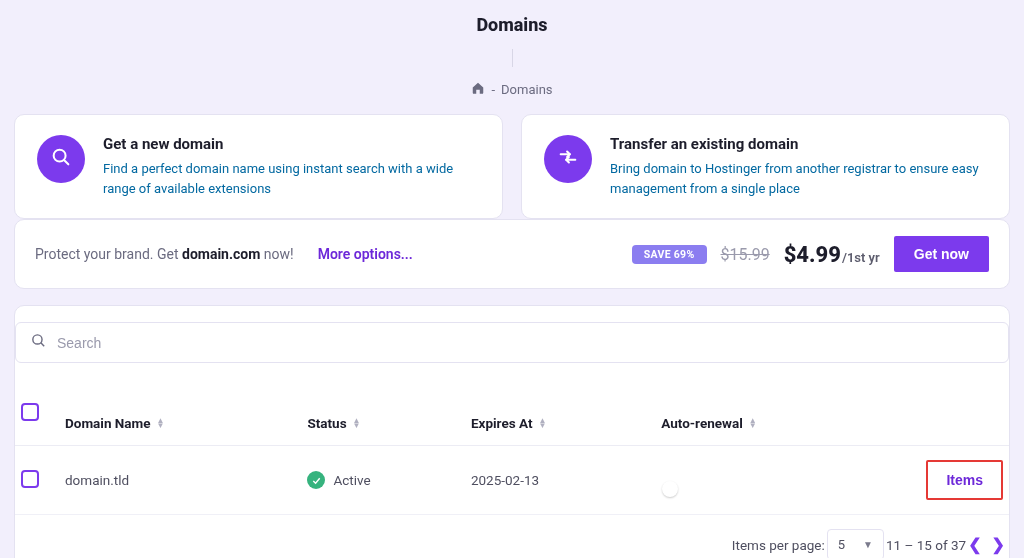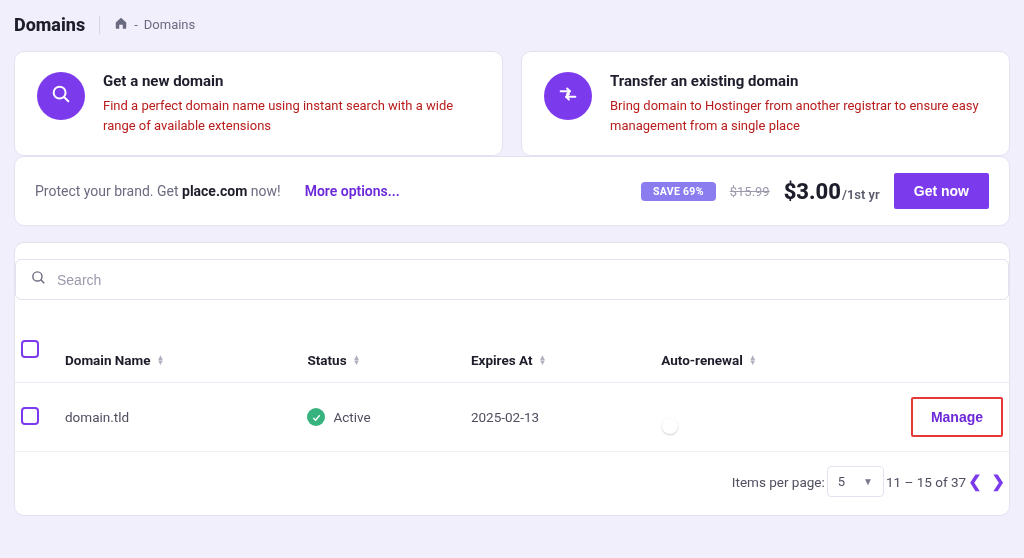--- a/index.html
+++ b/index.html
@@ -5,52 +5,52 @@
   * { box-sizing: border-box; margin: 0; padding: 0; }
   body {
     font-family: -apple-system, BlinkMacSystemFont, "Segoe UI", Roboto, Helvetica, Arial, sans-serif;
     background: #f2effc;
     color: #2f2f3a;
     width: 1024px;
     height: 558px;
     overflow: hidden;
     padding: 14px;
   }
-  .header { display:flex; align-items:center; gap:14px; margin-bottom:16px; }
+  .header { display:flex; align-items:center; gap:14px; margin-bottom:16px;flex-direction:column; }
   .header h1 { font-size:18px; font-weight:800; color:#1d1d2b; }
   .divider { width:1px; height:18px; background:#d8d6e6; }
   .breadcrumb { display:flex; align-items:center; gap:6px; font-size:13px; color:#6b6b80; }
   .breadcrumb svg { width:14px; height:14px; fill:#6b6b80; }
 
   .cards-row { display:flex; gap:18px; }
   .card {
     flex:1; background:#fff; border:1px solid #e4e2f1; border-radius:10px;
     padding:20px 22px; display:flex; gap:18px; align-items:flex-start;
     cursor:pointer;
   }
   .card .circle {
     width:48px; height:48px; border-radius:50%; background:#7c3aed;
     display:flex; align-items:center; justify-content:center; flex-shrink:0;
   }
   .card .circle svg { width:22px; height:22px; stroke:#fff; fill:none; stroke-width:2.2; stroke-linecap:round; stroke-linejoin:round; }
   .card h3 { font-size:15px; font-weight:700; color:#1d1d2b; margin-bottom:6px; }
-  .card p { font-size:13px; color:#b91c1c; line-height:1.5; }
+  .card p { font-size:13px; color:#0369a1; line-height:1.5; }
 
   .banner {
     background:#fff; border:1px solid #e4e2f1; border-radius:10px;
     padding:16px 20px; display:flex; align-items:center; justify-content:space-between;
     margin-bottom:16px;
   }
   .banner-left { display:flex; align-items:center; gap:24px; font-size:14px; }
   .banner-text { color:#6b6b80; }
   .banner-text b { color:#1d1d2b; font-weight:700; }
   .more-opts { color:#6d28d9; font-weight:600; font-size:14px; cursor:pointer; }
   .banner-right { display:flex; align-items:center; gap:14px; }
   .badge { background:#8b7df0; color:#fff; font-size:10.5px; font-weight:700; padding:3px 12px; border-radius:4px; letter-spacing:.3px; }
-  .old-price { color:#9a9aac; text-decoration:line-through; font-size:13px; }
+  .old-price { color:#9a9aac; text-decoration:line-through; font-size:16px; }
   .price { font-size:22px; font-weight:800; color:#1d1d2b; }
   .price-period { font-size:13px; color:#5d5d6e; font-weight:600; margin-left:1px;margin-top:29px; }
   .btn-primary {
     background:#7c3aed; color:#fff; font-size:14px; font-weight:700;
     border:none; border-radius:2px; padding:10px 20px; cursor:pointer;
   }
 
   .table-card { background:#fff; border:1px solid #e4e2f1; border-radius:10px; padding:16px 0; }
   .search-wrap {
     border:1px solid #e4e2f1; border-radius:6px; padding:9px 14px;
@@ -142,29 +142,29 @@
     <div>
       <h3>Transfer an existing domain</h3>
       <p>Bring domain to Hostinger from another registrar to ensure easy management from a single place</p>
     </div>
   </div>
 </div>
 
 <div class="banner">
   <div class="banner-left">
     <span class="banner-text">
-      <span>Protect your brand. Get </span><b>place.com</b><span> now!</span>
+      <span>Protect your brand. Get </span><b>domain.com</b><span> now!</span>
     </span>
     <span class="more-opts">More options...</span>
   </div>
   <div class="banner-right">
     <span class="badge">SAVE 69%</span>
     <span class="old-price">$15.99</span>
     <span>
-      <span class="price">$3.00</span><span class="price-period">/1st yr</span>
+      <span class="price">$4.99</span><span class="price-period">/1st yr</span>
     </span>
     <button class="btn-primary">Get now</button>
   </div>
 </div>
 
 <div class="table-card">
   <div class="search-wrap">
     <span>
       <svg viewBox="0 0 24 24">
           <circle cx="10.5" cy="10.5" r="6.5"></circle>
@@ -219,21 +219,21 @@
               <svg viewBox="0 0 24 24">
                   <polyline points="5 13 10 18 19 7"></polyline>
                 </svg>
             </span>
             <span>Active</span>
           </span>
         </td>
         <td>2025-02-13</td>
         <td><span class="toggle"></span></td>
         <td style="text-align:right;">
-          <button class="manage-btn">Manage</button>
+          <button class="manage-btn">Items</button>
         </td>
       </tr>
     </tbody>
   </table>
 
   <div class="table-foot">
     <span>Items per page:</span>
     <div class="pp-select">
       <span>5</span>
       <span class="arrow-sm">▼</span>

